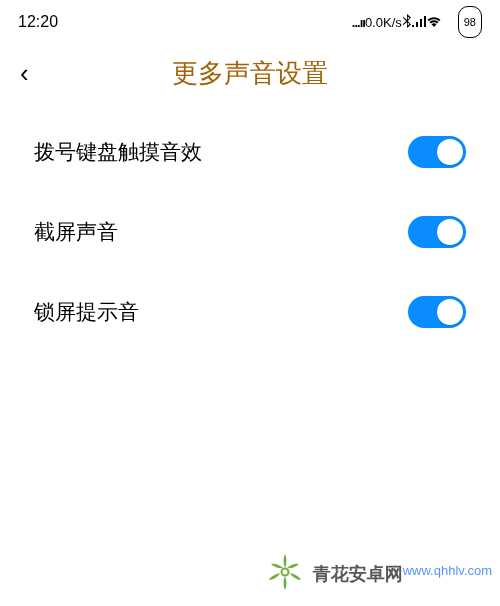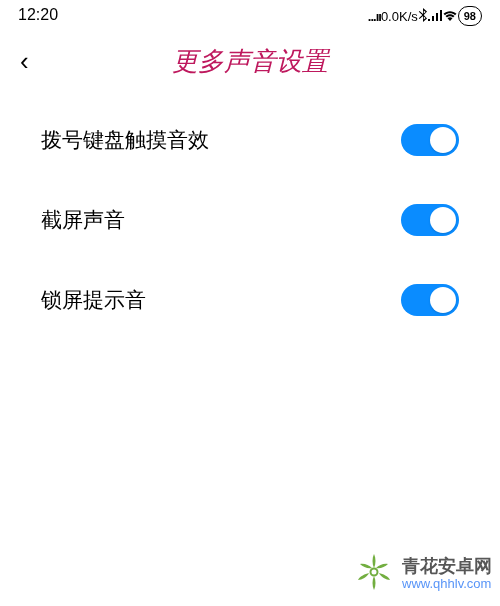--- a/index.html
+++ b/index.html
@@ -11,20 +11,21 @@
       width: 500px;
       height: 606px;
       background: #ffffff;
       font-family: -apple-system, "PingFang SC", "Microsoft YaHei", sans-serif;
       position: relative;
       overflow: hidden;
     }
     .status-bar {
       display: flex;
       justify-content: space-between;
+      align-items: center;
       padding: 6px 18px 4px 18px;
       font-size: 15px;
       color: #000;
     }
     .status-left {
       font-size: 16px;
       font-weight: 400;
     }
     .status-right {
       display: flex;
@@ -36,48 +37,48 @@
       letter-spacing: -1px;
       font-weight: bold;
     }
     .battery-pill {
       display: inline-flex;
       align-items: center;
       border: 1.2px solid #000;
       border-radius: 10px;
       padding: 0 5px;
       font-size: 11px;
-      font-weight: 700;
-      height: 20px;
+      font-weight: 400;
+      height: 32px;
       line-height: 14px;
+      margin-left: 16px;
     }
     .header {
       display: flex;
       align-items: center;
       padding: 18px 20px 22px 20px;
       position: relative;
     }
     .back-btn {
       font-size: 26px;
       font-weight: 300;
       color: #000;
       width: 30px;
       line-height: 1;
     }
     .header-title {
       position: absolute;
       left: 50%;
       transform: translateX(-50%);
       font-size: 26px;
       font-weight: 500;
-      color: #be185d;
-      font-style: italic;
+      color: #a16207;
     }
     .settings-list {
-      padding: 4px 15px;
+      padding: 4px 8px;
     }
     .row {
       display: flex;
       align-items: center;
       justify-content: space-between;
       padding: 24px 26px;
     }
     .row-label {
       font-size: 21px;
       color: #000;
@@ -126,21 +127,21 @@
       align-items: center;
       gap: 6px;
       opacity: 0.85;
     }
     .watermark-logo svg {
       width: 44px;
       height: 44px;
     }
     .watermark-text {
       display: flex;
-      flex-direction: column;
+      flex-direction: row;
       line-height: 1.15;
     }
     .watermark-title {
       font-size: 18px;
       font-weight: 600;
       color: #3a3a3a;
     }
     .watermark-url {
       font-size: 13px;
       color: #3b82f6;

